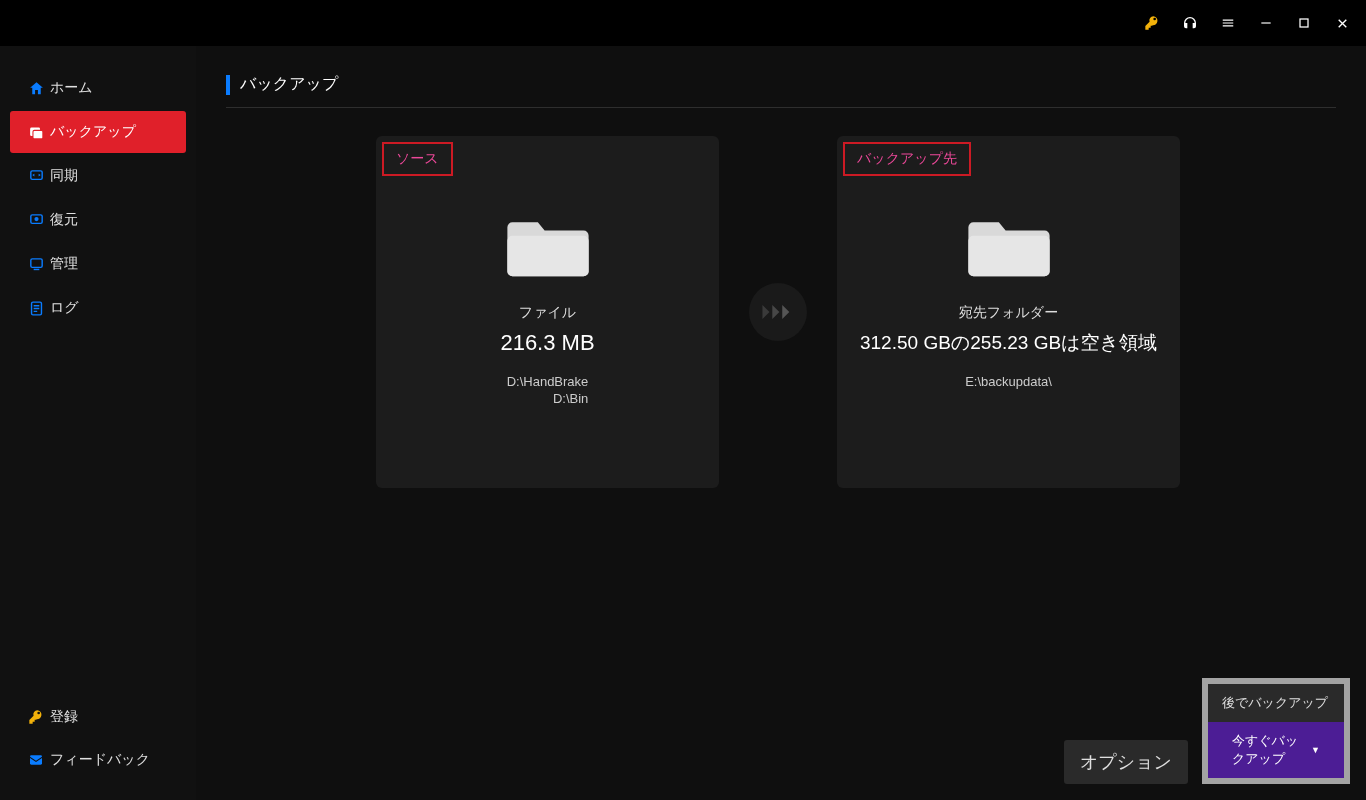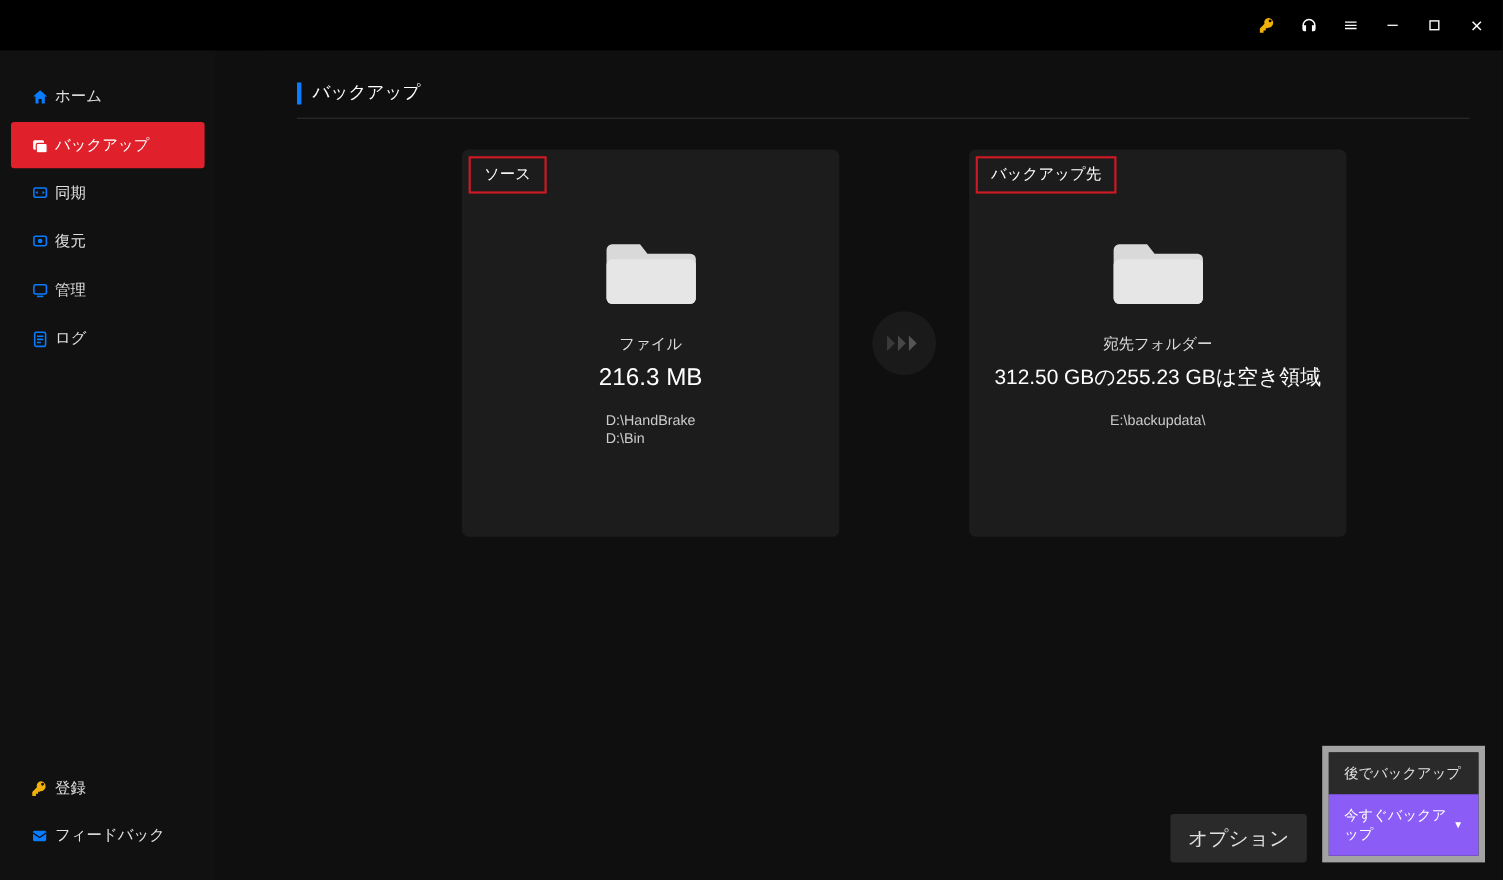--- a/index.html
+++ b/index.html
@@ -15,21 +15,21 @@
     height: 46px; display: flex; align-items: center;
     padding: 0 14px; background: #000;
   }
   .titlebar .logo { display: flex; align-items: center; gap: 8px; }
   .titlebar .title { font-size: 14px; font-weight: 600; color: #fff; }
   .titlebar .spacer { flex: 1; }
   .titlebar .winbtns { display: flex; align-items: center; gap: 18px; }
   .winbtn { display:flex; align-items:center; justify-content:center; width:20px; height:20px; color:#fff; cursor:pointer;}
   .winbtn.key { color:#f2b10a;}
   
-  .main { flex:1; display:flex;gap:44px; }
+  .main { flex:1; display:flex; }
   .sidebar {
     width: 196px; background:#111; display:flex; flex-direction:column;
     padding-top: 20px;
   }
   .nav { display:flex; flex-direction:column; gap:0; }
   .nav-item {
     display:flex; align-items:center; gap:14px;
     height:42px; padding: 0 18px 0 40px; color:#e0e0e0;
     cursor:pointer; font-size:14px; position:relative;
     margin: 1px 10px; border-radius:3px;
@@ -44,45 +44,45 @@
   .page-title-bar { width:4px; height:20px; background:#0a7cff; }
   .page-title { font-size:16px; color:#fff; }
   .cards-row { display:flex; align-items:center; gap:30px; margin-top:28px; margin-left:150px;}
   .card {
     width:343px; height:352px; background:#1c1c1c; border-radius:6px;
     position:relative; display:flex; flex-direction:column; align-items:center;
     padding-top:58px; cursor:pointer;
   }
   .card-label {
     position:absolute; top:6px; left:6px;
-    border:2px solid #cc1a24; padding:6px 12px; font-size:14px; color:#ffffff;text-align:center;
+    border:2px solid #cc1a24; padding:6px 12px; font-size:14px; color:#ec4899;text-align:center;
   }
   .folder-icon { margin-top:18px; margin-bottom:26px;}
   .card-type { font-size:14px; color:#ddd; margin-bottom:8px;}
   .card-size { font-size:22px; color:#fff; margin-bottom:18px;}
-  .card-paths { display:flex; flex-direction:column; align-items:flex-start; gap:2px; font-size:13px; color:#ccc;}
+  .card-paths { display:flex; flex-direction:column; align-items:flex-end; gap:2px; font-size:13px; color:#ccc;}
   .arrow-circle {
     width:58px; height:58px; border-radius:50%; background:#1a1a1a;
     display:flex; align-items:center; justify-content:center;
   }
   
   .action-area { position:absolute; right:16px; bottom:16px; display:flex; align-items:flex-end; gap:14px;}
   .option-btn {
     background:#2a2a2a; color:#e0e0e0; border:none; padding:10px 16px;
     border-radius:3px; font-size:18px; cursor:pointer;
   }
   .schedule-stack {
     border:6px solid #a3a3a3; display:flex; flex-direction:column; width:148px;
   }
   .schedule-later {
     background:#2a2a2a; color:#e0e0e0; padding:10px 14px; font-size:13px;
     cursor:pointer; text-align:left;
   }
   .backup-now {
-    background:#8b5cf6; color:#fff; padding:10px 14px; font-size:13px;
+    background:#4c1d95; color:#fff; padding:10px 24px; font-size:13px;
     cursor:pointer; display:flex; align-items:center; justify-content:space-between;
   }
   .backup-now .tri { font-size:9px; }
   svg { display:block; }
 </style>
 </head>
 <body>
 
 <div class="titlebar">
   <div class="spacer"></div>

